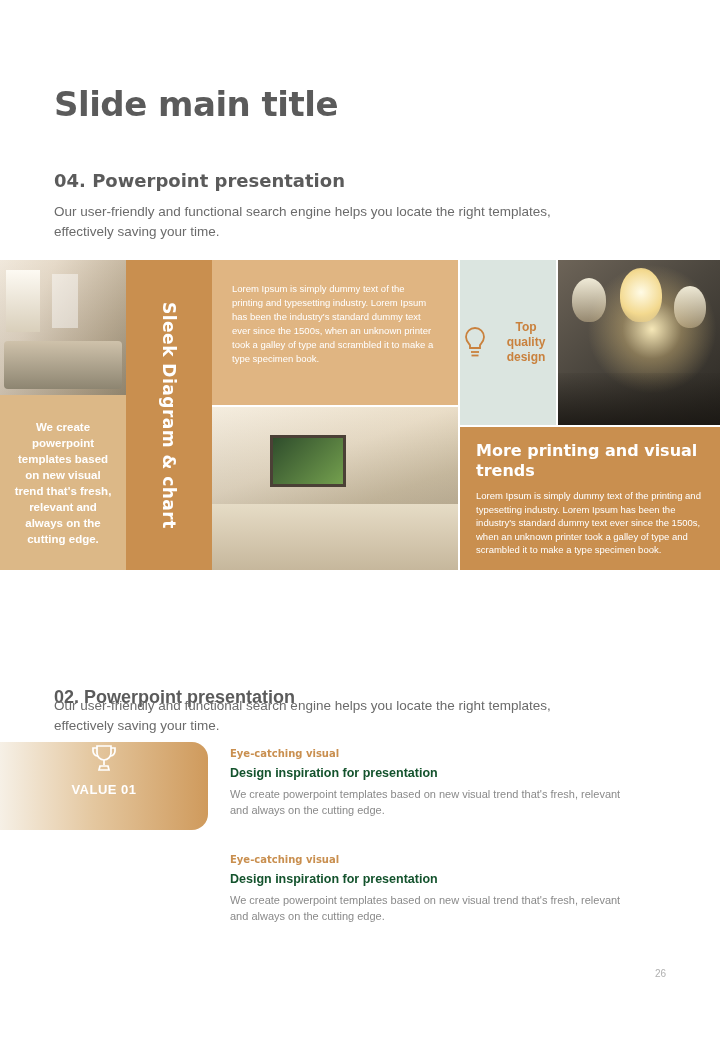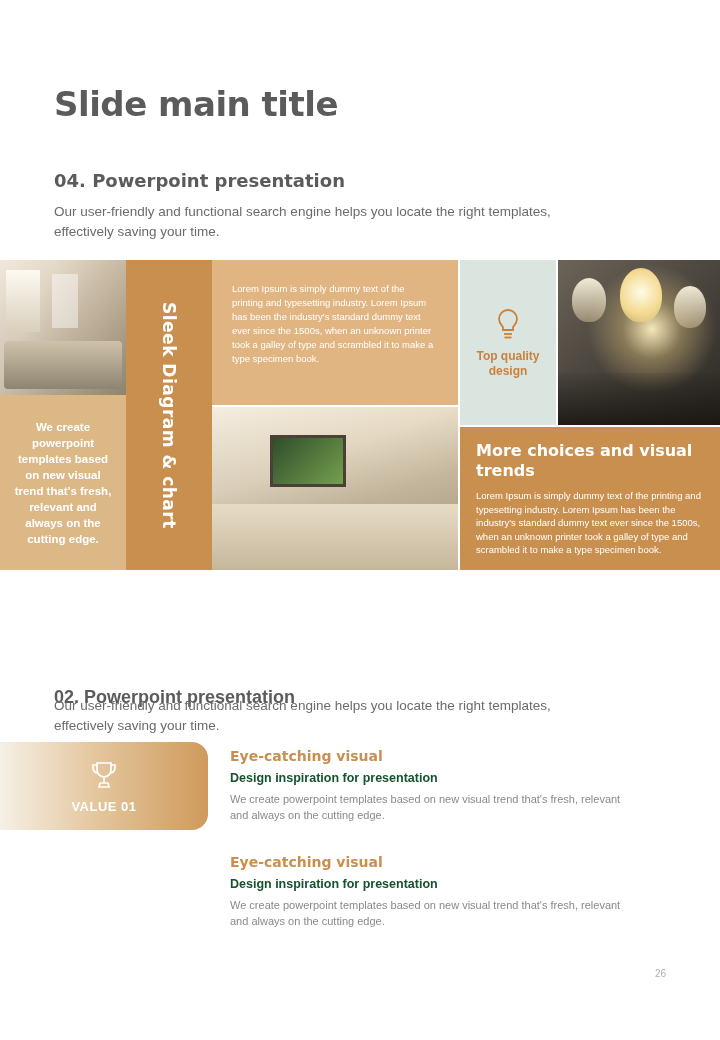--- a/index.html
+++ b/index.html
@@ -89,21 +89,21 @@
     content:""; position:absolute; left:58px; top:28px; width:70px; height:46px;
     background:linear-gradient(135deg,#2f4d2c,#74a04e); border:3px solid #4b4036;
   }
   .photo-living-2::after{
     content:""; position:absolute; left:0; bottom:0; width:246px; height:66px;
     background:linear-gradient(180deg,#e6dcc6,#c6b79c);
   }
 
   .quality-panel {
     position: absolute; left: 460px; top: 0; width: 96px; height: 165px;
-    background: #dbe5e0; display: flex; flex-direction: column;
+    background: #dbe5e0; display: flex; flex-direction: row;
     align-items: center; justify-content: center; gap: 6px;
   }
   .quality-panel .bulb { width: 30px; height: 36px; }
   .quality-panel .cap {
     font-size: 12px; font-weight: bold; color: #c9813d; text-align: center; line-height: 15px;
   }
 
   .photo-bulbs {
     position: absolute; left: 558px; top: 0; width: 162px; height: 165px;
     background:
@@ -141,30 +141,30 @@
     font-size: 13.5px; line-height: 20px; color: #6b6b6b;
   }
 
   .value-row { position: absolute; left: 0; width: 720px; height: 88px; }
   .value-row.r1 { top: 742px; }
   .value-row.r2 { top: 848px; }
 
   .value-chip {
     position: absolute; left: 0; top: 0; width: 208px; height: 88px;
     border-top-right-radius: 16px; border-bottom-right-radius: 16px;
-    display: flex; flex-direction: column; align-items: center; justify-content: center;
+    display: flex; flex-direction: column; align-items: center; justify-content: flex-start;
     gap: 4px; color: #ffffff;
   }
   .value-chip.c1 { background: linear-gradient(90deg,#f6f0e6 0%, #e4c79f 45%, #cf9a5c 100%); }
   .value-chip.c2 { background: linear-gradient(90deg,#e9c89b 0%, #d6a165 45%, #c98243 100%); }
   .value-chip .chip-label { font-size: 13px; font-weight: bold; letter-spacing: .5px; }
 
   .value-text { position: absolute; left: 230px; top: 6px; width: 400px; }
   .value-text .vt-title {
-    font-size: 14px; font-weight: bold; color: #c98f4f; margin-bottom: 7px;
+    font-size: 10px; font-weight: bold; color: #c98f4f; margin-bottom: 7px;
     font-family: "DejaVu Sans", sans-serif;
   }
   .value-text .vt-sub { font-size: 12.5px; font-weight: bold; color: #14532d; margin-bottom: 6px; }
   .value-text .vt-body { font-size: 11px; line-height: 16px; color: #8a8a8a; }
 
   .page-num {
     position: absolute; right: 54px; top: 968px;
     font-size: 10px; color: #b0b0b0;
   }
 </style>
@@ -207,21 +207,21 @@
       <div class="cap">Top quality design</div>
     </div>
 
     <div class="photo-bulbs">
       <span class="b b1"></span>
         <span class="b b2"></span>
         <span class="b b3"></span>
     </div>
 
     <div class="choices-panel">
-      <h3>More choices and visual trends</h3>
+      <h3>More printing and visual trends</h3>
       <p>Lorem Ipsum is simply dummy text of the printing and typesetting industry. Lorem Ipsum has been the industry's standard dummy text ever since the 1500s, when an unknown printer took a galley of type and scrambled it to make a type specimen book.</p>
     </div>
 
   </div>
 
   <div class="sec2-head">02. Powerpoint presentation</div>
   <div class="sec2-sub">Our user-friendly and functional search engine helps you locate the right templates, effectively saving your time.</div>
 
   <div class="value-row r1">
     <div class="value-chip c1">

